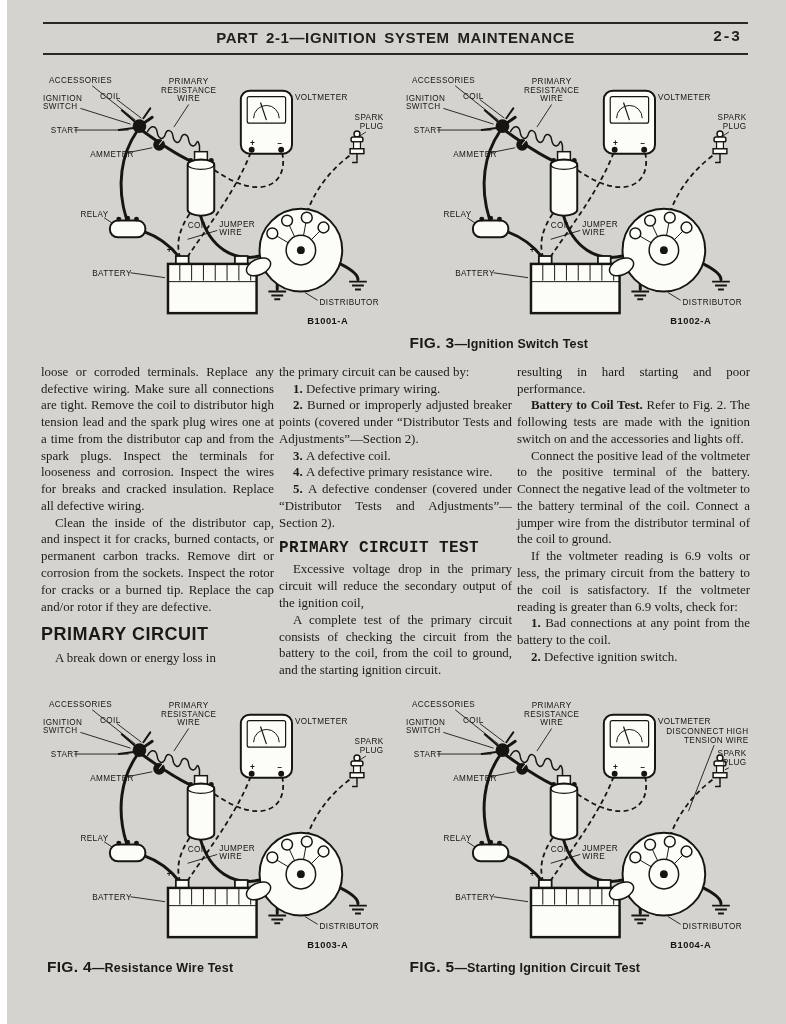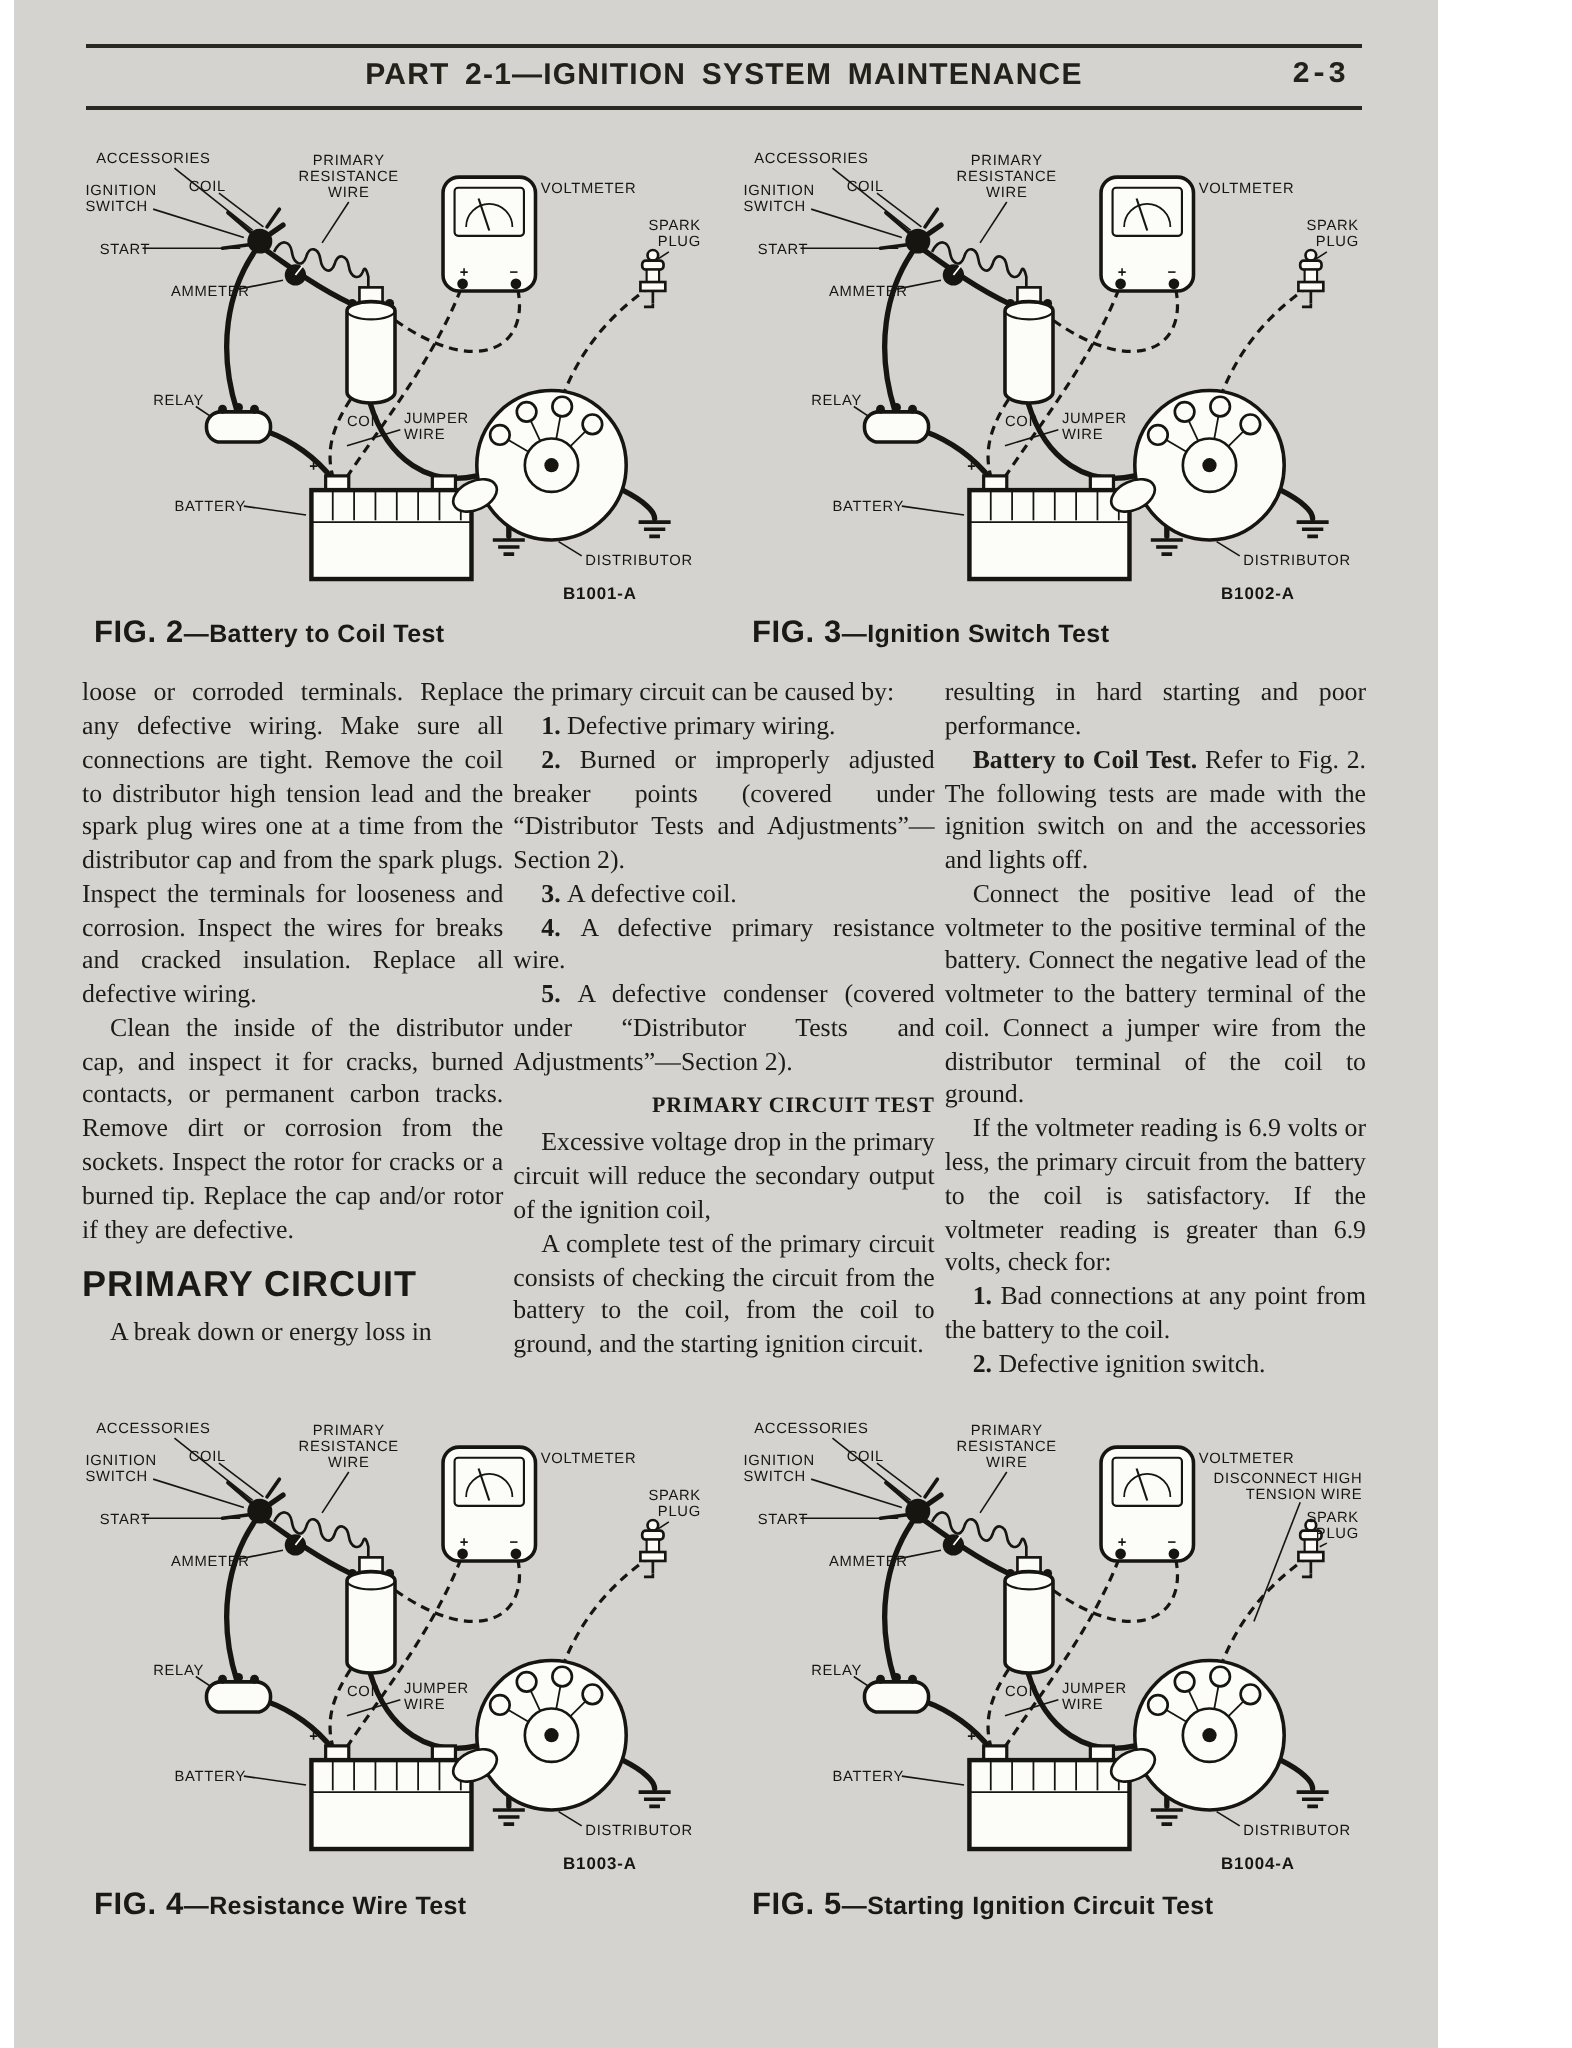--- a/index.html
+++ b/index.html
@@ -1,19 +1,19 @@
 <!DOCTYPE html>
 <html><head>
 <meta charset="utf-8">
 <style>
   * { margin:0; padding:0; box-sizing:border-box; }
   html,body { width:786px; height:1024px; overflow:hidden; }
   body { background:#ffffff; font-family:"Liberation Serif", serif; color:#1d1b17; }
   .page {
-    position:absolute; left:7px; top:0; width:712px; height:1024px;
+    position:absolute; left:7px; top:0; width:779px; height:1024px;
     background:#d4d3cf; padding:16px 36px 0 34px; overflow:hidden;
   }
   
   .hdr {
     margin:6px 2px 0 2px; position:relative;
     border-top:2px solid #2b2822; border-bottom:2px solid #2b2822;
     padding:5px 0 6px; text-align:center;
   }
   .h-title {
     font-family:"Liberation Sans", sans-serif; font-weight:bold;
@@ -35,22 +35,22 @@
   .fig-title { font-size:12.5px; letter-spacing:.2px; }
   
   .cols { display:grid; grid-template-columns:1fr 1fr 1fr; column-gap:5px; margin-top:12px; }
   .col p { font-size:12.9px; line-height:1.3; text-align:justify; }
   .col p.ind { text-indent:14px; }
   .col h3 {
     font-family:"Liberation Sans", sans-serif; font-weight:bold;
     font-size:18px; letter-spacing:.5px; margin:9px 0 5px; color:#1b1914;
   }
   .col h4 {
-    font-family:Liberation Serif, serif; font-weight:bold;
-    font-size:11px; letter-spacing:.4px; margin:8px 0 4px; color:#1b1914;text-align:right;
+    font-family:Liberation Mono, monospace; font-weight:bold;
+    font-size:16px; letter-spacing:.4px; margin:8px 0 4px; color:#1b1914;
   }
   
   .dl {
     font-family:"Liberation Sans", sans-serif; font-size:8.3px;
     letter-spacing:.4px; fill:#17150f;
   }
   .dcode { font-weight:bold; font-size:9.5px; letter-spacing:.5px; }
 </style>
 </head>
 <body>
@@ -182,21 +182,20 @@
               <path d="M91,207 L126,212" stroke="#17150f" stroke-width="0.9" fill="none"></path>
               <text x="283" y="240" text-anchor="start" class="dl">DISTRIBUTOR</text>
               <path d="M281,235 L268,227" stroke="#17150f" stroke-width="0.9" fill="none"></path>
               <text x="348" y="52" text-anchor="end" class="dl">SPARK</text>
               <text x="348" y="61" text-anchor="end" class="dl">PLUG</text>
               <path d="M330,64 L324,68" stroke="#17150f" stroke-width="0.9" fill="none"></path>
             </g>
             <text x="312" y="259" text-anchor="end" class="dl dcode">B1001-A</text>
           </svg>
         </div>
-        <figcaption class="fig-caption"><span class="fig-num">FIG. 2</span><span class="fig-title">—Battery to Coil Test</span></figcaption>
       </figure>
       <figure class="figure-block">
         <div class="diagram">
           <svg viewBox="0 0 352 268">
             <g stroke="#17150f" stroke-width="3" fill="none" stroke-linecap="round">
               <path d="M102,62 C116,72 132,84 151,93"></path>
               <path d="M87,153 C76,118 82,86 97,64"></path>
               <path d="M104,165 C118,170 132,180 141,192"></path>
               <path d="M162,149 C172,182 196,196 222,190"></path>
               <path d="M218,206 L240,206 L240,224"></path>

